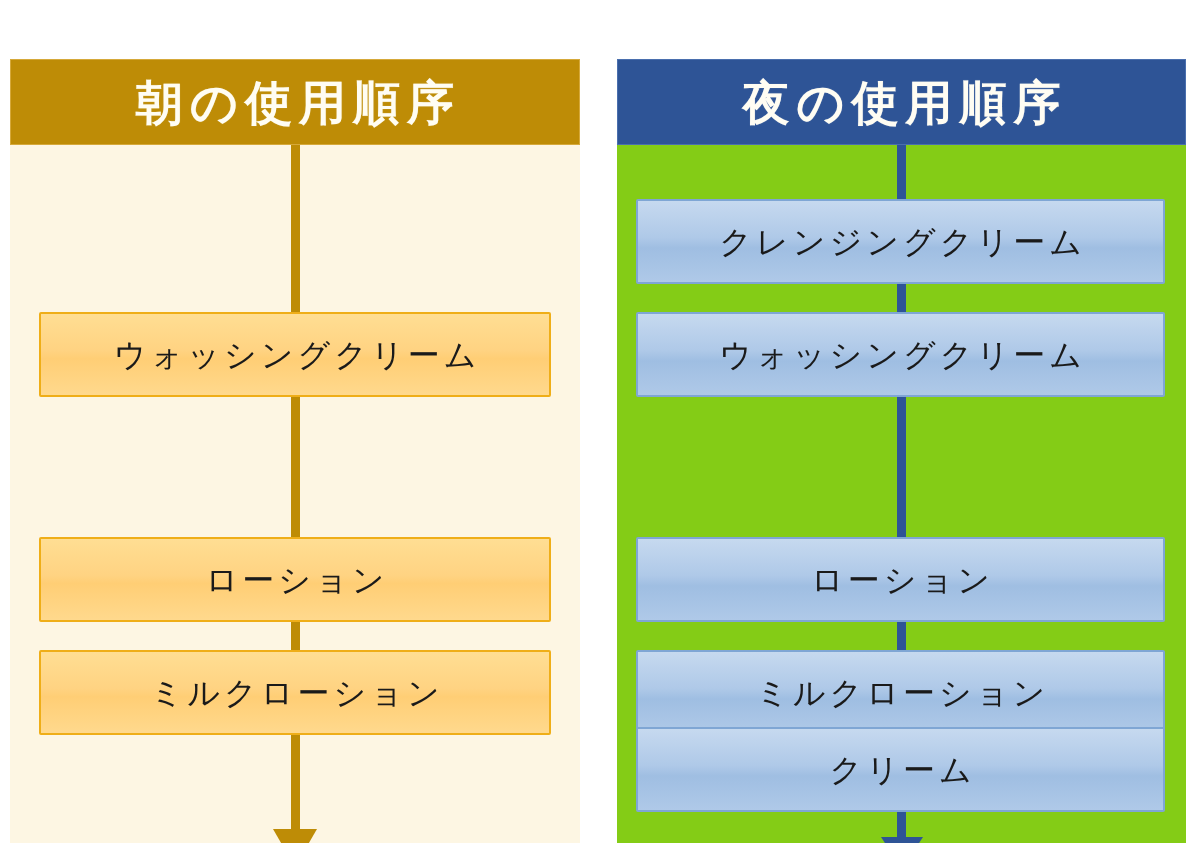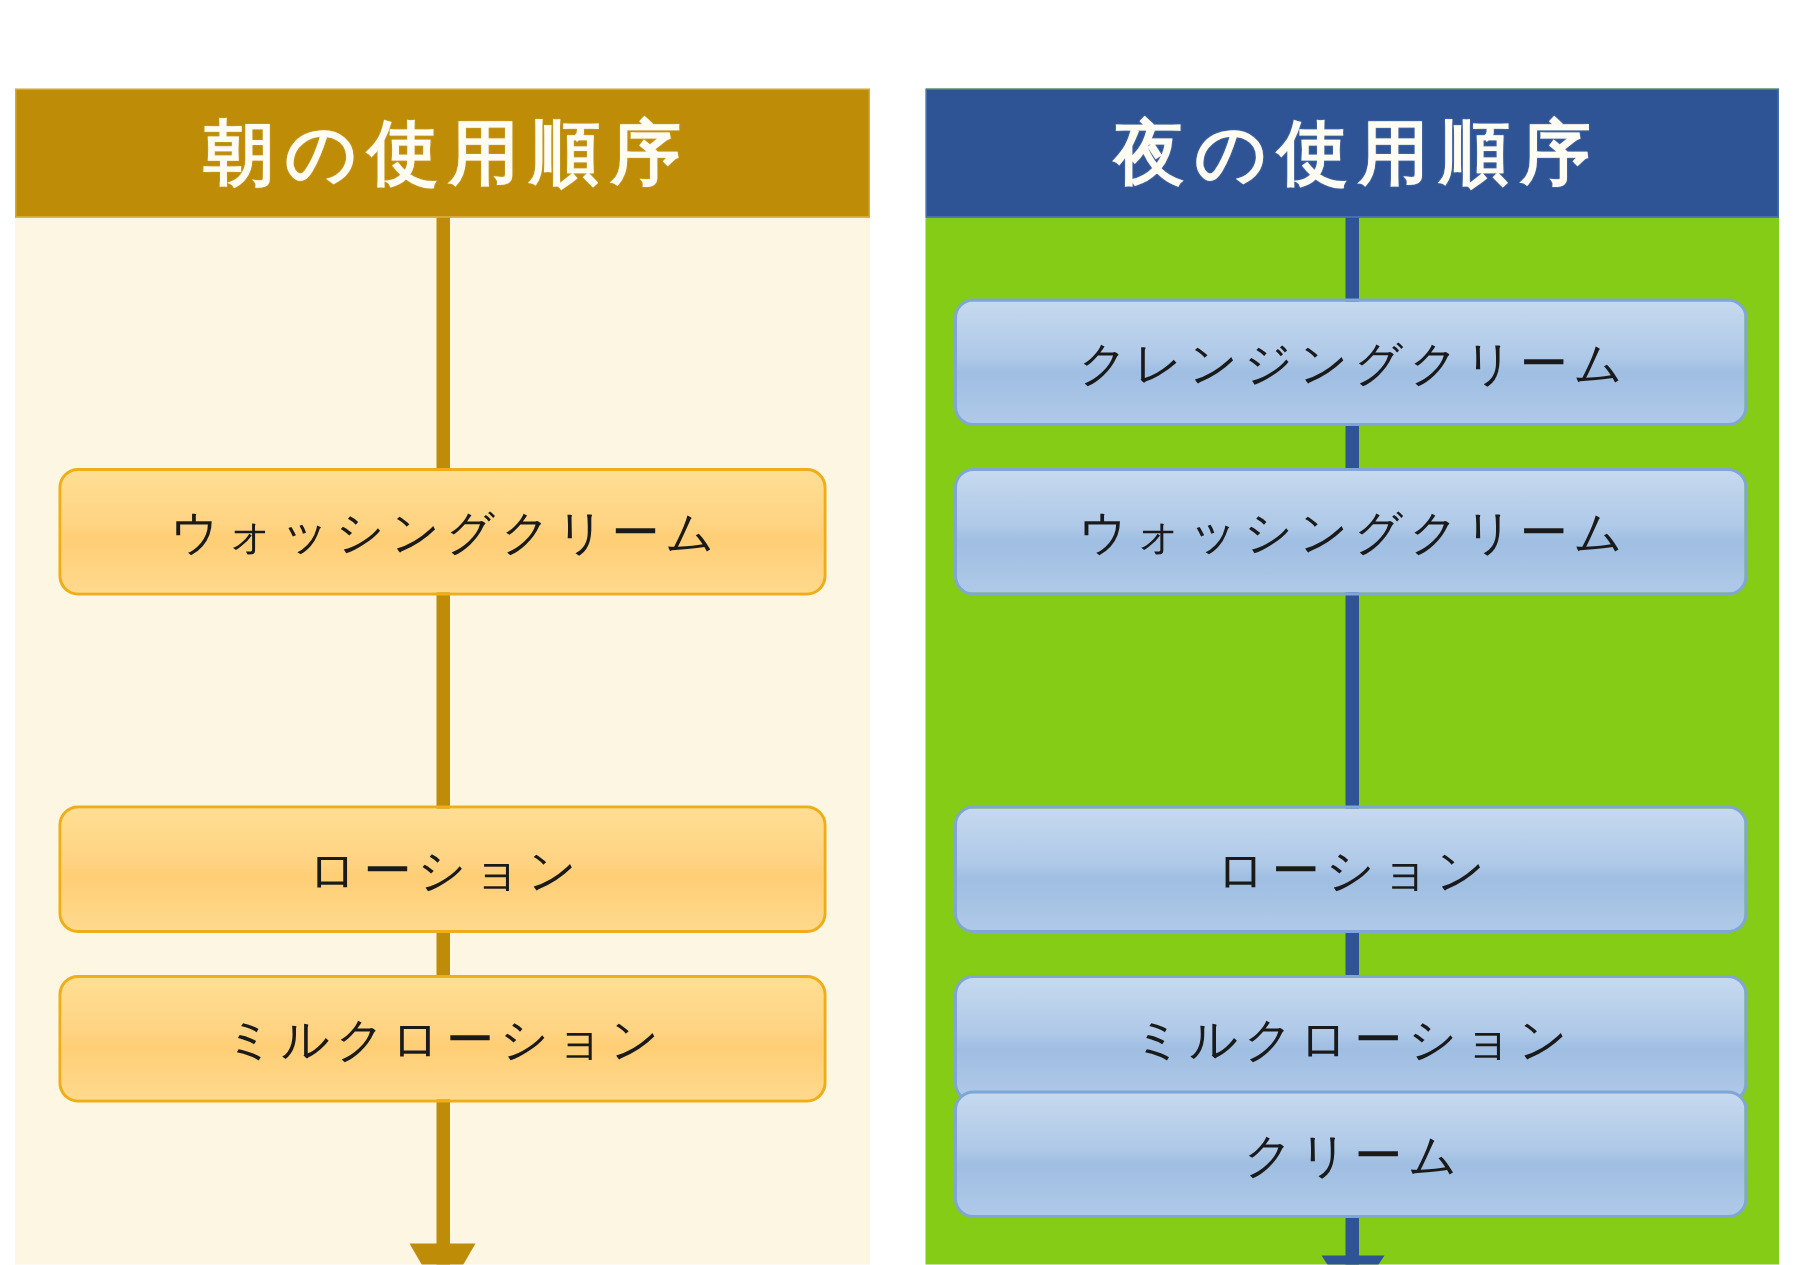--- a/index.html
+++ b/index.html
@@ -117,21 +117,21 @@
     right: 0;
     bottom: 0;
   }
   .step-box {
     position: absolute;
     height: 85px;
     display: flex;
     align-items: center;
     justify-content: center;
     box-sizing: border-box;
-    border-radius: 13px;
+    border-radius: 2px;
     text-align: center;
   }
   .step-label {
     font-size: 32px;
     font-weight: 500;
     color: #1a1a1a;
     letter-spacing: 4px;
     text-indent: 4px;
     line-height: 1;
     white-space: nowrap;

